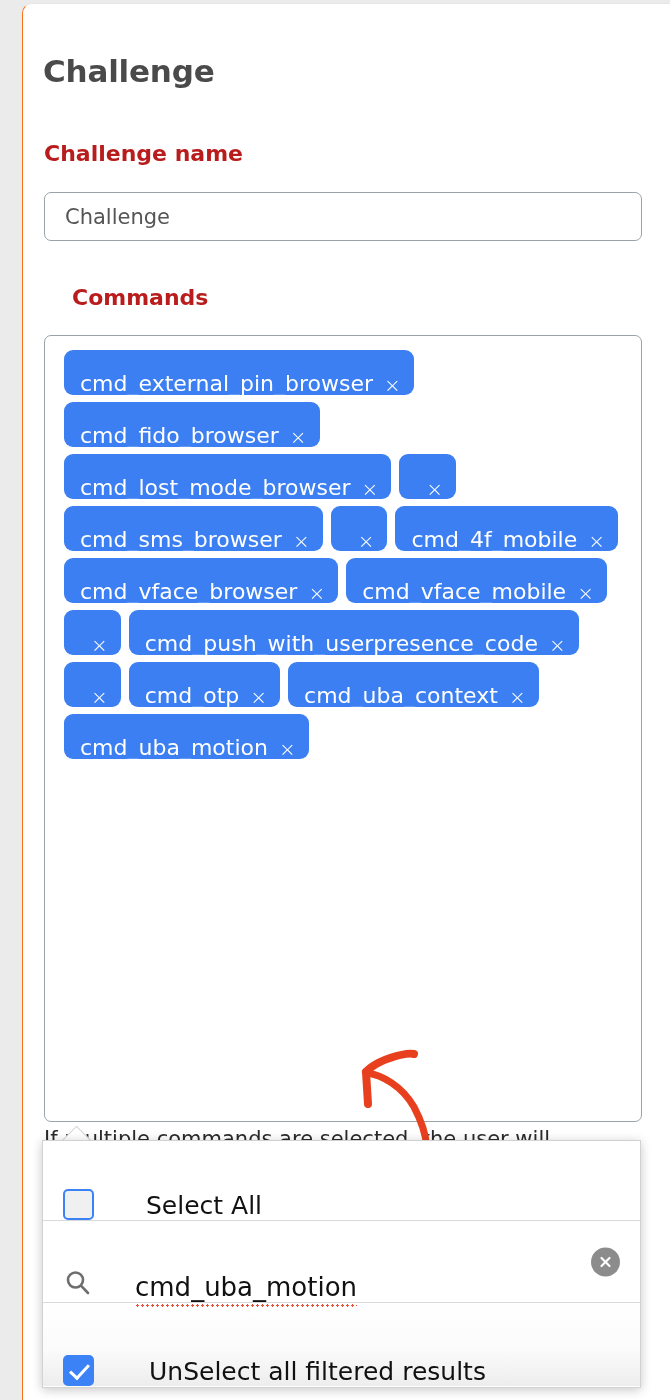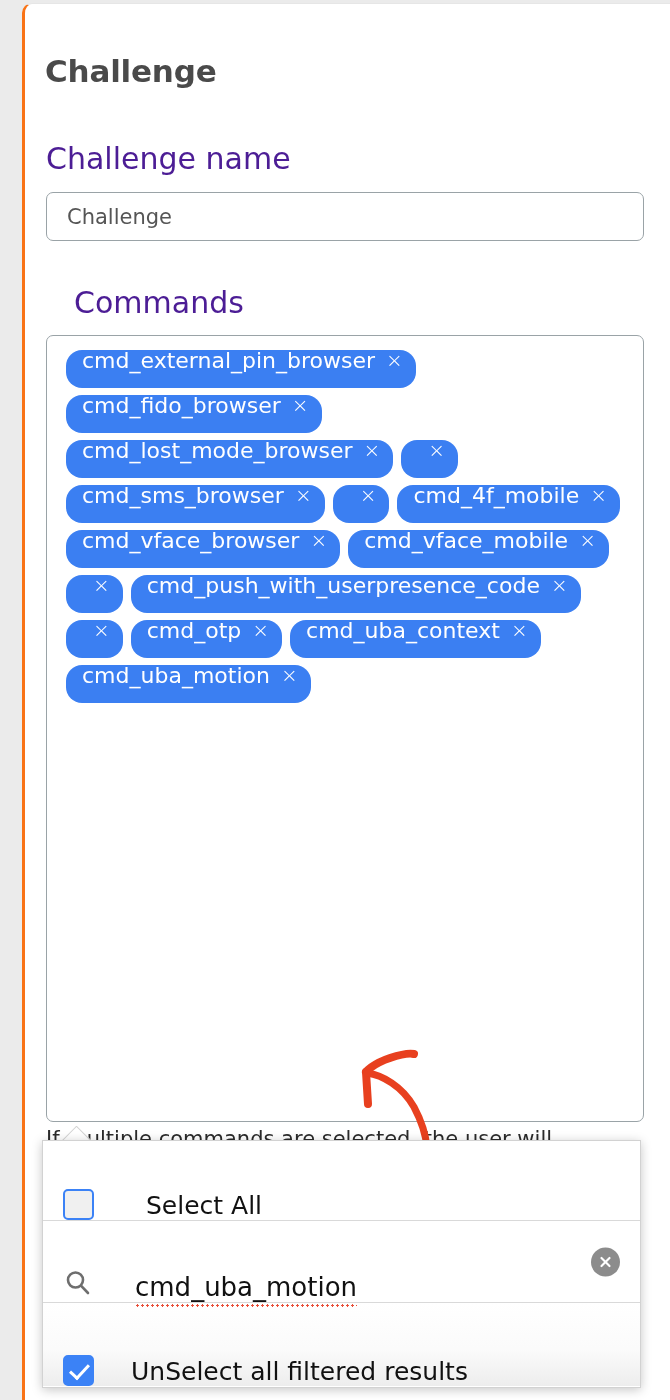--- a/index.html
+++ b/index.html
@@ -19,39 +19,39 @@
   }
 
   
   .card {
     position: absolute;
     left: 22px; top: 3px;
     width: 648px; height: 1397px;
     background: #ffffff;
     border-top-left-radius: 10px;
     border-top: 1px solid #e6e6e6;
-    border-left: 3px solid #f97316;
+    border-left: 1px solid #f97316;
     overflow: hidden;
   }
 
   
   .page-title {
     position: absolute;
     left: 20px; top: 28px;
     font-size: 31px;
     font-weight: bold;
     color: #4a4a4a;
     letter-spacing: -0.2px;
   }
 
   .field-label {
     position: absolute;
-    font-size: 30px;
-    color: #4c1d95;
-    font-weight: 400;
+    font-size: 22px;
+    color: #b91c1c;
+    font-weight: 700;
   }
   .label-challenge-name { left: 21px; top: 137px; }
   .label-commands       { left: 21px; top: 281px; margin-left: 28px; }
 
   
   .text-input {
     position: absolute;
     left: 21px; top: 188px;
     width: 598px; height: 49px;
     border: 1px solid #9aa3a7;
@@ -77,25 +77,25 @@
   }
   .chips-wrap {
     display: flex;
     flex-wrap: wrap;
     align-content: flex-start;
     gap: 7px 8px;
     width: 560px;
   }
   .chip {
     display: inline-flex;
-    align-items: flex-start;
+    align-items: flex-end;
     background: #3b7ff2;
     color: #ffffff;
-    border-radius: 16px;
-    height: 38px;
+    border-radius: 9px;
+    height: 45px;
     padding: 0 13px 0 16px;
     font-size: 22px;
     line-height: 1;
     white-space: nowrap;
     cursor: pointer;
   }
   .chip-label { font-size: 22px; }
   .chip-x {
     margin-left: 11px;
     font-size: 20px;
@@ -198,21 +198,21 @@
     width: 8px; height: 16px;
     border: solid #ffffff;
     border-width: 0 3.5px 3.5px 0;
     transform: rotate(43deg);
   }
   .row-label {
     margin-left: 28px;
     font-size: 25px;
     color: #111;
   }
-  .row-unselect .row-label { margin-left: 13px; }
+  .row-unselect .row-label { margin-left: 31px; }
 
   
   .search-icon { flex: 0 0 auto; margin-right: 18px; }
   .search-value {
     font-size: 26px;
     color: #111;
     position: relative;
     white-space: nowrap;
   }
   .search-value::after {

